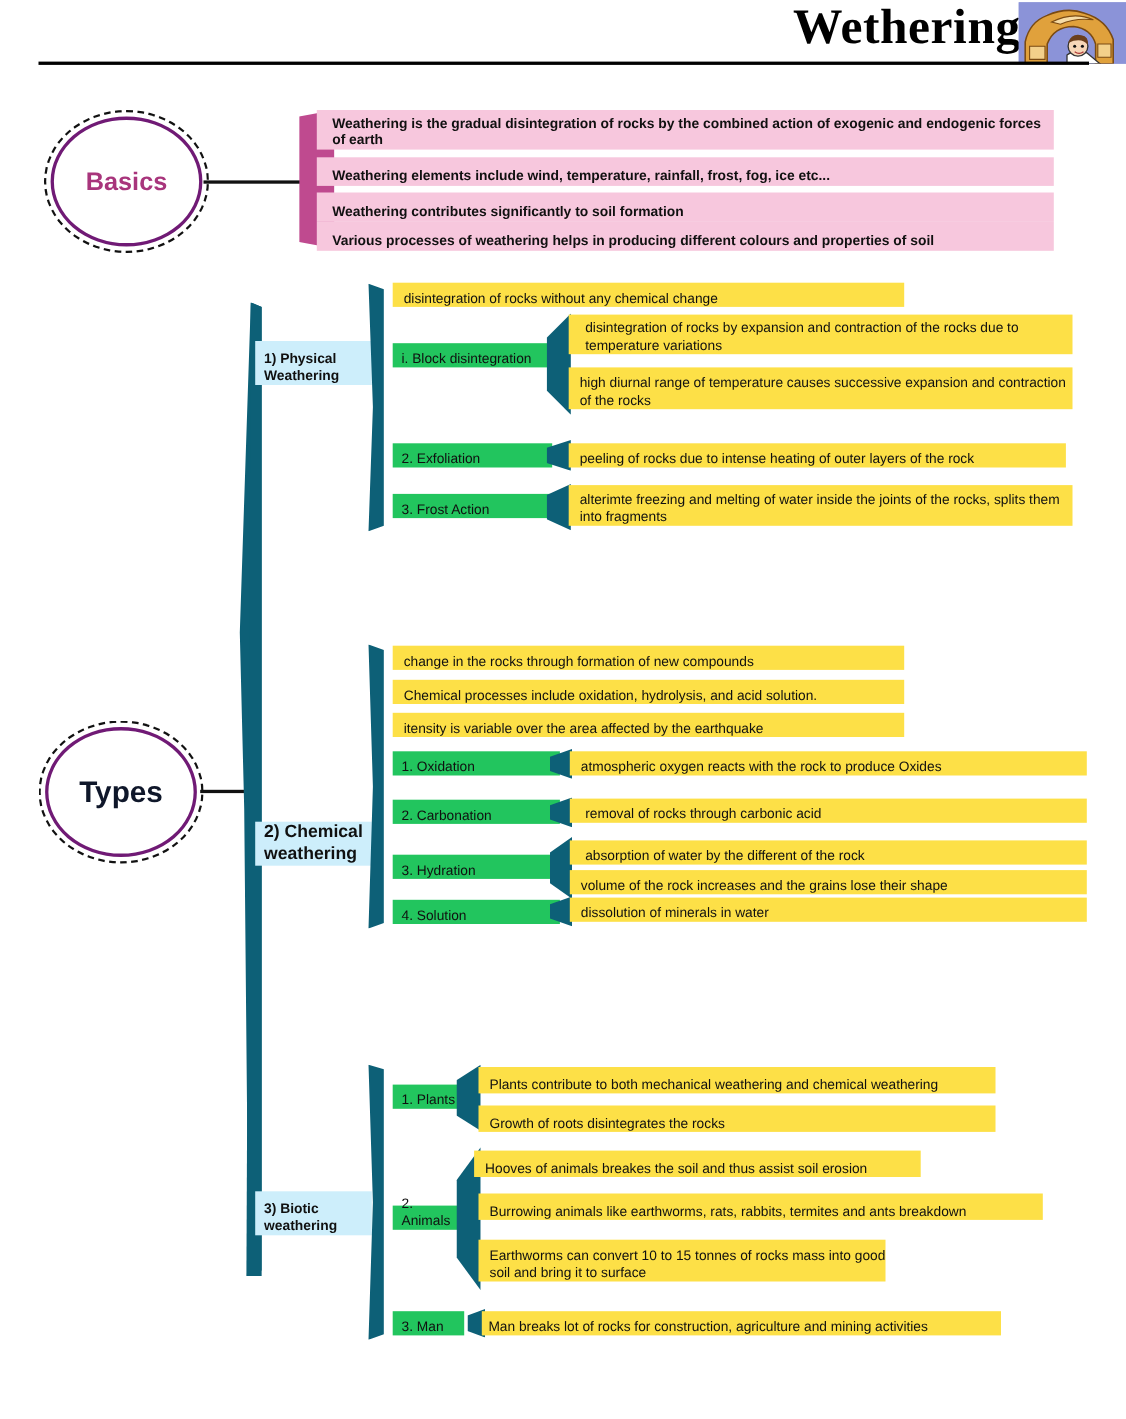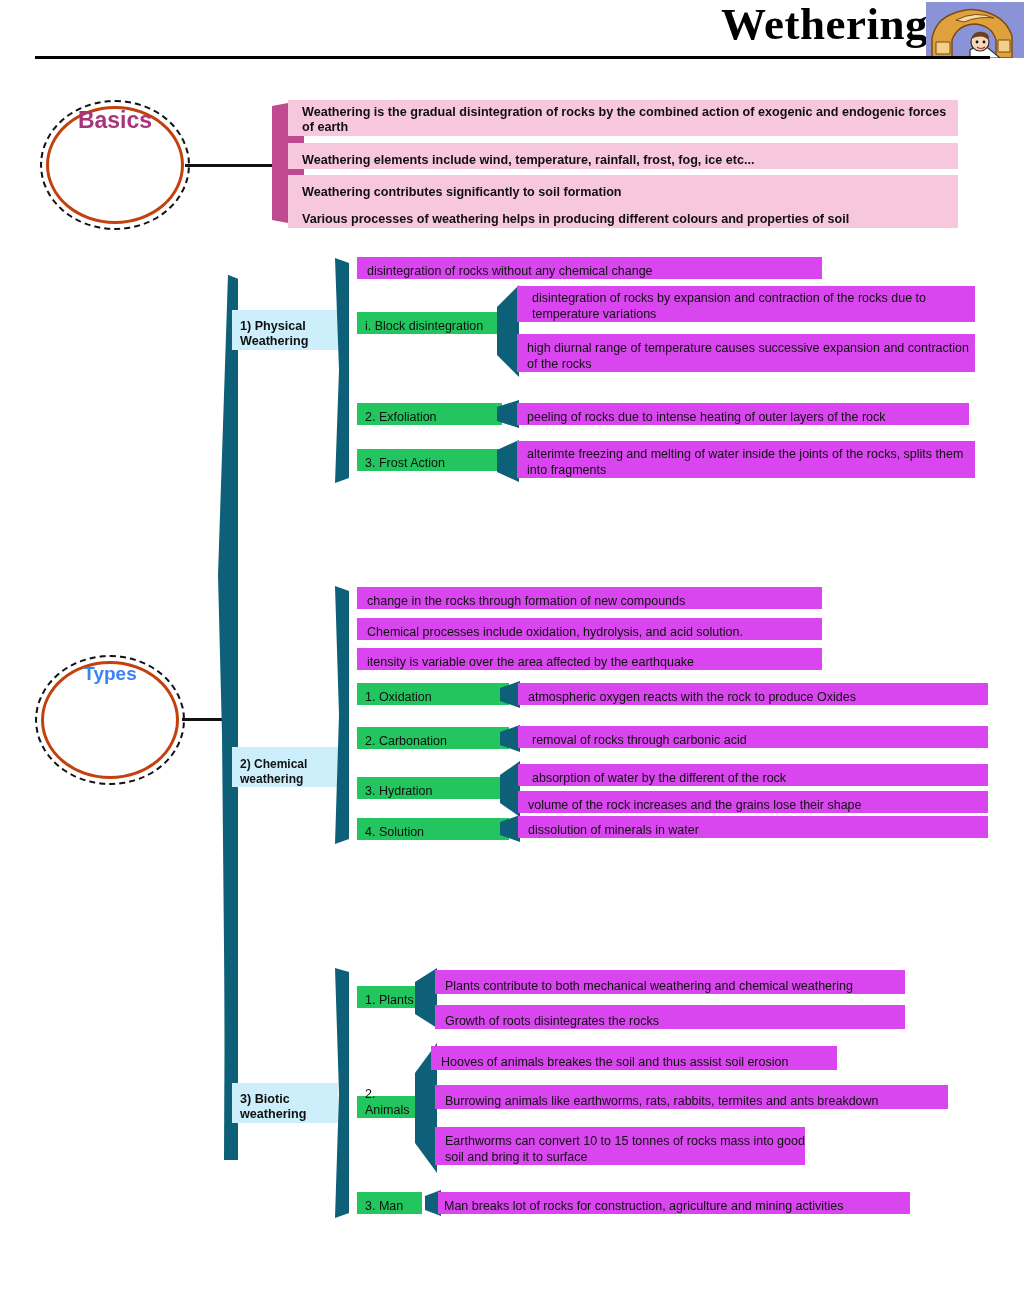--- a/index.html
+++ b/index.html
@@ -30,38 +30,38 @@
 
   
   .circle-wrap{position:absolute;}
   .circle-dash{
     position:absolute; left:0; top:0; width:100%; height:100%;
     border:2px dashed #111; border-radius:50%;
     box-sizing:border-box;
   }
   .circle-solid{
     position:absolute; left:6px; top:6px; right:6px; bottom:6px;
-    border:3px solid #c2410c; border-radius:50%;
+    border:3px solid #701a75; border-radius:50%;
     box-sizing:border-box;
-    display:flex; justify-content:center;
+    display:flex; align-items:center; justify-content:center;
   }
   .circle-label{font-weight:bold; line-height:1;}
 
   
   .bar{
     position:absolute;
     box-sizing:border-box;
     display:flex; align-items:flex-end;
     font-size:12.5px; color:#101010;
     line-height:1.24;
   }
   .bar span{display:block;}
 
   .pink{background:#f7c7dd; font-weight:bold; font-size:12.6px; padding-left:14px;}
-  .cyan{background:#d946ef; padding-left:10px;}
+  .cyan{background:#fde047; padding-left:10px;}
   .cyan-label{background:#22c55e; padding-left:8px;}
   .cat{background:#cdeefb; font-weight:bold; padding-left:8px;}
 
   
   .wedge{position:absolute;}
   .leader{position:absolute;background:#111;height:3px;}
 
   svg{display:block;}
 </style>
 </head>
@@ -112,21 +112,21 @@
   <div class="bar pink" style="left:288px; top:175px; width:670px; height:26px;">
     <span>Weathering contributes significantly to soil formation</span>
   </div>
   <div class="bar pink" style="left:288px; top:201px; width:670px; height:27px;">
     <span>Various processes of weathering helps in producing different colours and properties of soil</span>
   </div>
 
   <div class="circle-wrap" style="left:35px; top:655px; width:150px; height:130px;">
     <div class="circle-dash"></div>
     <div class="circle-solid">
-      <span class="circle-label" style="font-size:19px;color:#3b82f6;">Types</span>
+      <span class="circle-label" style="font-size:27px;color:#0f172a;">Types</span>
     </div>
   </div>
   <div class="leader" style="left:182px; top:718px; width:42px;"></div>
 
   <div class="wedge" style="left:214px; top:275px; width:24px; height:885px;">
     <svg width="24" height="885" viewBox="0 0 24 885" preserveAspectRatio="none">
       <polygon points="14,0 24,4 24,880 12,885 8,460 4,300" fill="#0d6077"></polygon>
       <polygon points="14,0 24,4 24,885 10,885" fill="#0d6077"></polygon>
     </svg>
   </div>
@@ -177,21 +177,21 @@
   </div>
   <div class="wedge" style="left:497px; top:440px; width:22px; height:42px;">
     <svg width="22" height="42" viewBox="0 0 22 42" preserveAspectRatio="none">
       <polygon points="22,0 22,42 0,32 0,10" fill="#0d6077"></polygon>
     </svg>
   </div>
   <div class="bar cyan" style="left:517px; top:441px; width:458px; height:37px;">
     <span>alterimte freezing and melting of water inside the joints of the rocks, splits them into fragments</span>
   </div>
 
-  <div class="bar cat" style="left:232px; top:747px; width:106px; height:40px; font-size:12px;">
+  <div class="bar cat" style="left:232px; top:747px; width:106px; height:40px; font-size:16px;">
     <span>2) Chemical weathering</span>
   </div>
 
   <div class="wedge" style="left:327px; top:586px; width:22px; height:258px;">
     <svg width="22" height="258" viewBox="0 0 22 258" preserveAspectRatio="none">
       <polygon points="8,0 22,5 22,253 8,258 12,129" fill="#0d6077"></polygon>
     </svg>
   </div>
 
   <div class="bar cyan" style="left:357px; top:587px; width:465px; height:22px;">

